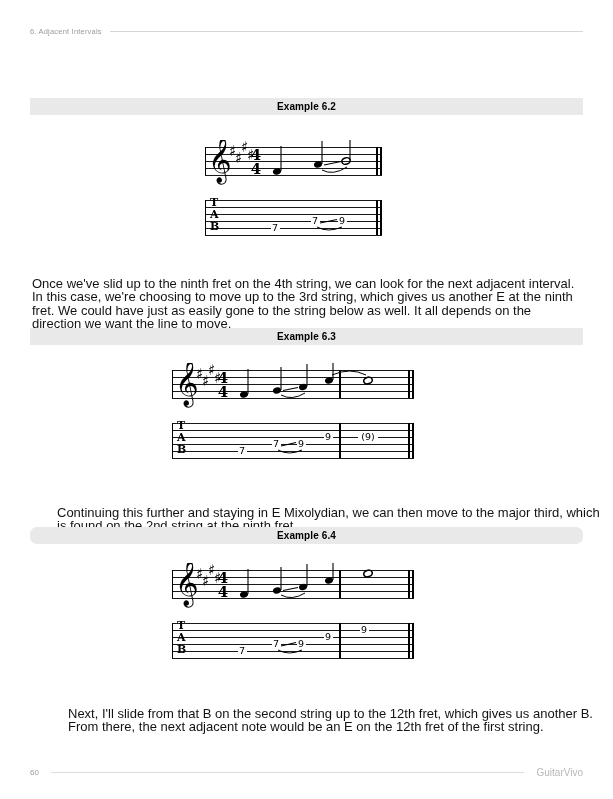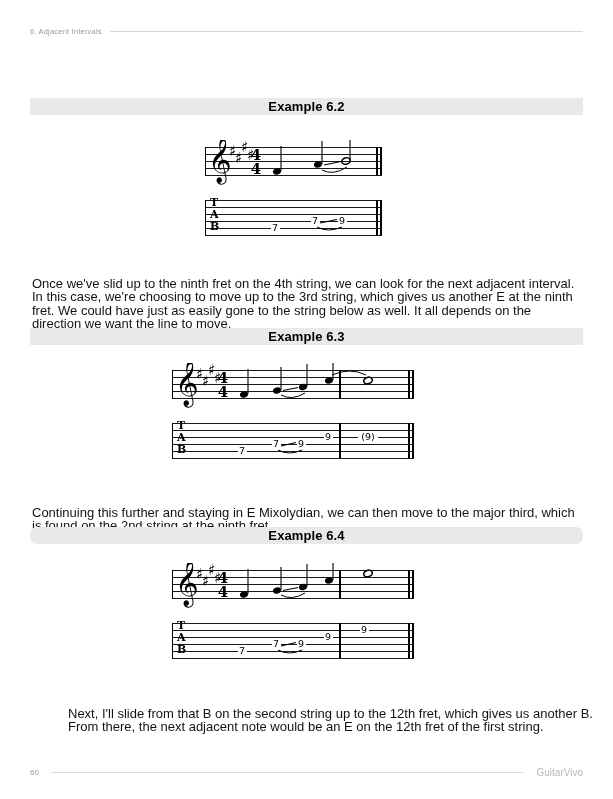--- a/index.html
+++ b/index.html
@@ -44,21 +44,21 @@
     position: absolute;
     left: 30px;
     width: 553px;
     height: 17px;
     background: #e9e9e9;
     display: flex;
     align-items: center;
     justify-content: center;
   }
   .example-bar .example-title {
-    font-size: 13px;
+    font-size: 10px;
     font-weight: bold;
     color: #000000;
     letter-spacing: .1px;
   }
 
   
   .body-text {
     position: absolute;
     left: 32px;
     width: 549px;
@@ -250,21 +250,21 @@
       <rect x="152" y="69.5" width="9" height="9" fill="#fff"></rect>
       <text x="156" y="77" font-family="DejaVu Sans, sans-serif" font-size="9.5" text-anchor="middle" fill="#000">9</text>
       <rect x="186" y="69.5" width="20" height="9" fill="#fff"></rect>
       <text x="196" y="77" font-family="DejaVu Sans, sans-serif" font-size="9.5" text-anchor="middle" fill="#000">(9)</text>
     </g>
     <line x1="109" y1="83" x2="124" y2="79.5" stroke="#000" stroke-width="1.1"></line>
     <path d="M106 87 Q117 93 130 87" fill="none" stroke="#000" stroke-width="1"></path>
   </svg>
 </div>
 
-<p class="body-text" style="top:493px;">Continuing this further and staying in E Mixolydian, we can then move to the major third, which is found on the 2nd string at the ninth fret.</p>
+<p class="body-text" style="top:493px;margin-left:25px;">Continuing this further and staying in E Mixolydian, we can then move to the major third, which is found on the 2nd string at the ninth fret.</p>
 
 <div class="example-bar" style="top:527px;border-radius:7px;">
   <span class="example-title">Example 6.4</span>
 </div>
 
 <div class="system" style="left:172px; top:563px;">
   <svg width="250" height="102" viewBox="0 0 250 102" xmlns="http://www.w3.org/2000/svg">
     <g stroke="#000" stroke-width="0.9" shape-rendering="crispEdges">
       <line x1="0" y1="7" x2="242" y2="7"></line>
       <line x1="0" y1="14" x2="242" y2="14"></line>

